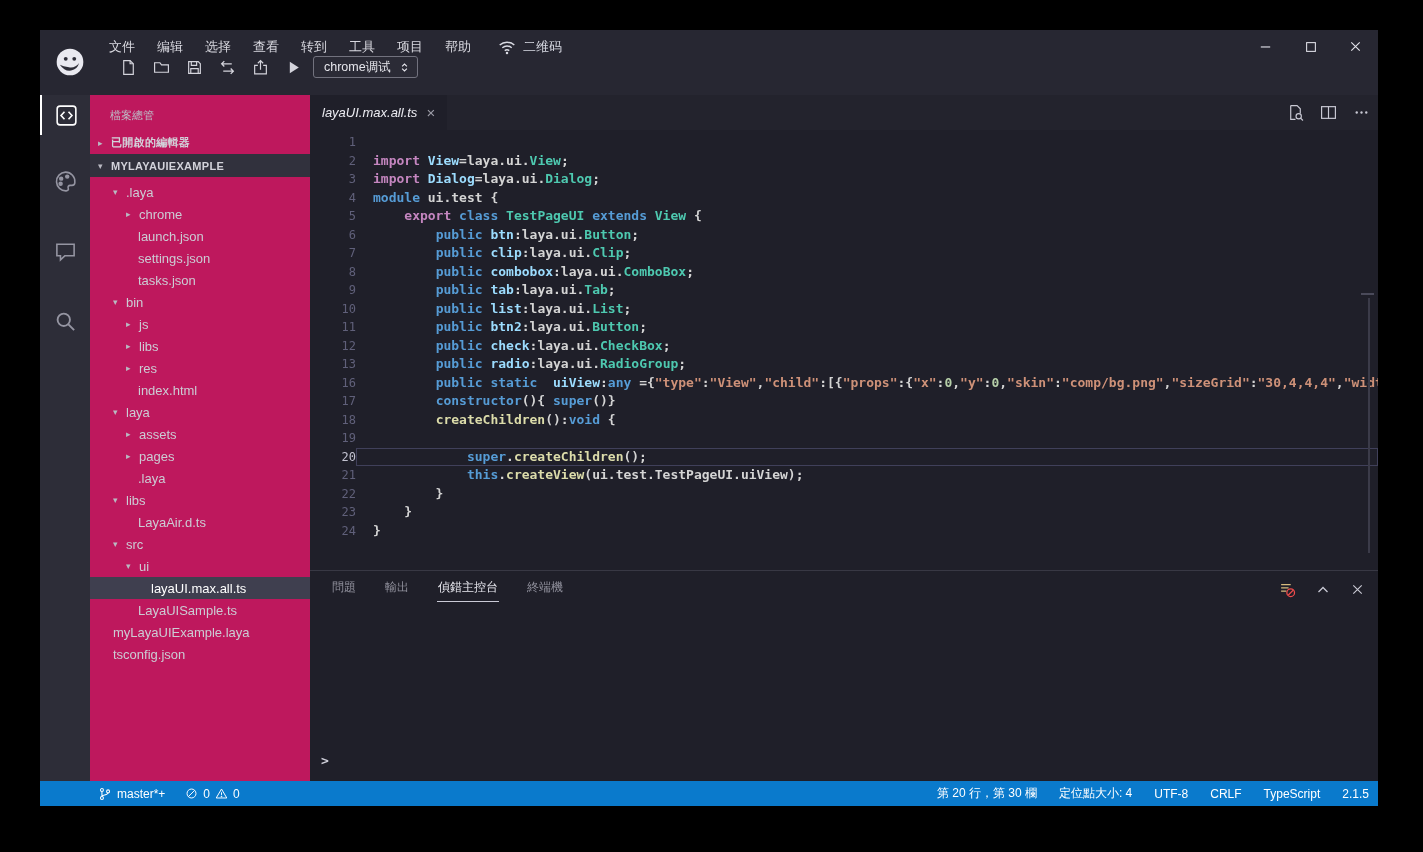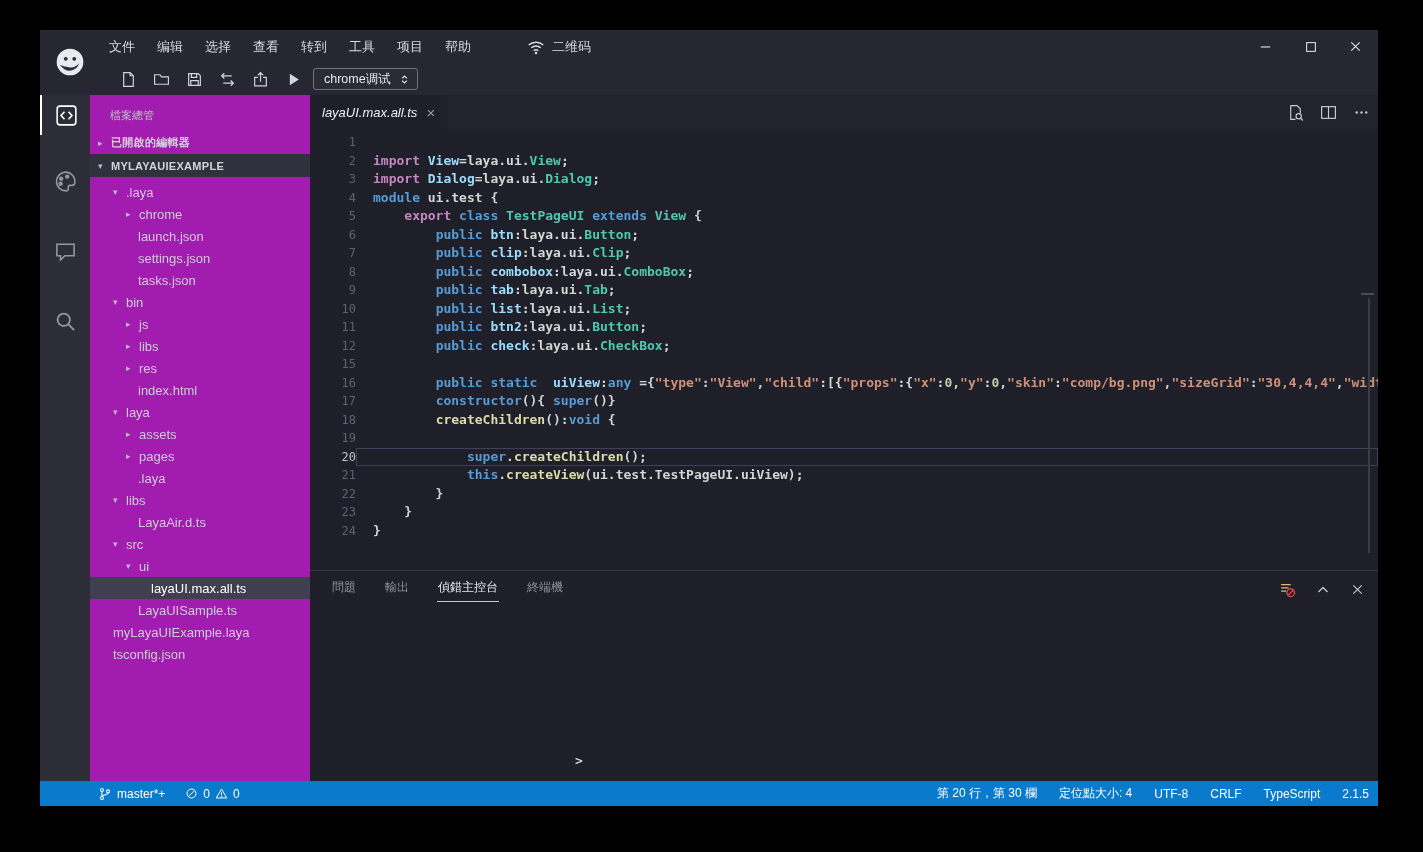--- a/index.html
+++ b/index.html
@@ -7,43 +7,43 @@
   body { font-family:"Liberation Sans","DejaVu Sans",sans-serif; }
   .canvas { position:relative; width:1423px; height:852px; background:#000; overflow:hidden; }
 
   .window { position:absolute; left:40px; top:30px; width:1338px; height:776px;
             display:flex; flex-direction:column; background:#1f1f29; }
 
   
   .header { position:relative; height:65px; background:#272732; flex:none; }
   .logo-wrap { position:absolute; left:9px; top:10px; width:42px; height:44px;
                display:flex; align-items:center; justify-content:center; }
-  .menu-row { position:absolute; left:58px; top:0; height:33px; display:flex; align-items:center;gap:29px; }
+  .menu-row { position:absolute; left:58px; top:0; height:33px; display:flex; align-items:center; }
   .menu-bar { display:flex; align-items:center; }
   .menu-item { padding:0 11px; font-size:13px; color:#d9d9e0; cursor:default; white-space:nowrap; }
   .qr-group { display:flex; align-items:center; gap:7px; margin-left:16px; color:#d9dbe4; }
   .qr-label { font-size:13px; }
   .win-controls { position:absolute; right:0; top:0; height:33px; display:flex; }
   .win-btn { width:45px; height:33px; display:flex; align-items:center; justify-content:center; color:#e3e3ea; }
-  .toolbar { position:absolute; left:78px; top:33px; height:32px; display:flex; align-items:center; }
+  .toolbar { position:absolute; left:78px; top:21px; height:32px; display:flex; align-items:center; }
   .toolbar-icons { display:flex; align-items:center; gap:13px; }
   .tool-btn { width:20px; height:20px; display:flex; align-items:center; justify-content:center; color:#d4d4dc; }
   .debug-select { margin-left:10px; height:22px; border:1px solid #72727e; border-radius:3px;
                   display:flex; align-items:center; gap:8px; padding:0 7px 0 10px;
                   color:#e6e6ec; font-size:12.5px; background:#2b2b36; }
 
   
   .body-row { flex:1; display:flex; min-height:0; }
 
   .activity-bar { width:50px; background:#2d2d38; position:relative; flex:none; }
   .ab-item { position:absolute; left:0; width:50px; height:40px; display:flex;
              align-items:center; justify-content:center; color:#9595a2; }
   .ab-item.active { color:#ffffff; border-left:2px solid #fff; }
 
-  .sidebar { width:220px; flex:none; background:#a21caf; overflow:hidden; }
+  .sidebar { width:220px; flex:none; background:#be185d; overflow:hidden; }
   .sidebar-title { padding:13px 0 8px 20px; font-size:11px; color:#bcbcc6; }
   .section-row { height:23px; display:flex; align-items:center; padding-left:8px;
                  font-size:11px; font-weight:bold; color:#d2d2da; letter-spacing:.3px; }
   .section-row.project { background:#31313d; }
   .twisty { display:inline-block; width:13px; flex:none; font-size:9px; color:#b9b9c2; }
   .tree { padding-top:4px; }
   .tree-row { height:22px; display:flex; align-items:center; font-size:13px; color:#ccccd4; cursor:default; }
   .tree-row.selected { background:#3f3f4f; color:#ffffff; }
   .tree-label { white-space:nowrap; }
 
@@ -67,21 +67,21 @@
   .line-body { flex:1; padding-left:17px; white-space:pre; line-height:18.5px; min-width:0; overflow:hidden; }
   .code-line.current .line-body { outline:1px solid #40405a; outline-offset:-1px; }
   .code-line.current .line-num { color:#c2c2d0; }
   .tk-ctrl { color:#c586c0; } .tk-kw { color:#569cd6; } .tk-var { color:#9cdcfe; }
   .tk-type { color:#4ec9b0; } .tk-fn { color:#dcdcaa; } .tk-str { color:#ce9178; }
   .tk-num { color:#b5cea8; } .tk-plain { color:#d4d4d4; }
   .scroll-track { position:absolute; right:8px; top:168px; width:2px; height:255px; background:#3b3b49; }
   .scroll-tick { position:absolute; right:4px; top:163px; width:13px; height:2px; background:#4a4a5a; }
 
   
-  .panel-region { height:211px; border-top:1px solid #383844; display:flex; flex-direction:row;
+  .panel-region { height:211px; border-top:1px solid #383844; display:flex; flex-direction:column;
                   background:#1f1f29; position:relative; flex:none;justify-content:center; }
   .panel-tabs { height:38px; display:flex; align-items:center; gap:27px; padding-left:21px; flex:none; }
   .panel-tab { position:relative; font-size:12px; color:#8f8f9b; padding:3px 1px 8px; cursor:default; }
   .panel-tab.active { color:#e9e9f0; }
   .panel-tab.active::after { content:''; position:absolute; left:0; right:0; bottom:2px; height:1px; background:#cacad6; }
   .panel-actions { position:absolute; right:11px; top:9px; display:flex; gap:16px; align-items:center; color:#c9c9d4; }
   .panel-body { flex:1; position:relative; }
   .console-prompt { position:absolute; left:11px; bottom:13px; font-family:"DejaVu Sans Mono",monospace;
                     font-size:13px; font-weight:bold; color:#d0d0da; }
 
@@ -424,22 +424,22 @@
                 </div>
                 <div class="code-line">
                   <span class="line-num">11</span>
                   <span class="line-body"><span class="tk-plain">        </span><span class="tk-kw">public </span><span class="tk-var">btn2</span><span class="tk-plain">:laya.ui.</span><span class="tk-type">Button</span><span class="tk-plain">;</span></span>
                 </div>
                 <div class="code-line">
                   <span class="line-num">12</span>
                   <span class="line-body"><span class="tk-plain">        </span><span class="tk-kw">public </span><span class="tk-var">check</span><span class="tk-plain">:laya.ui.</span><span class="tk-type">CheckBox</span><span class="tk-plain">;</span></span>
                 </div>
                 <div class="code-line">
-                  <span class="line-num">15</span>
-                  <span class="line-body"></span>
+                  <span class="line-num">13</span>
+                  <span class="line-body"><span class="tk-plain">        </span><span class="tk-kw">public </span><span class="tk-var">radio</span><span class="tk-plain">:laya.ui.</span><span class="tk-type">RadioGroup</span><span class="tk-plain">;</span></span>
                 </div>
                 <div class="code-line">
                   <span class="line-num">16</span>
                   <span class="line-body"><span class="tk-plain">        </span><span class="tk-kw">public static  </span><span class="tk-var">uiView</span><span class="tk-plain">:</span><span class="tk-kw">any</span><span class="tk-plain"> ={</span><span class="tk-str">"type"</span><span class="tk-plain">:</span><span class="tk-str">"View"</span><span class="tk-plain">,</span><span class="tk-str">"child"</span><span class="tk-plain">:[{</span><span class="tk-str">"props"</span><span class="tk-plain">:{</span><span class="tk-str">"x"</span><span class="tk-plain">:</span><span class="tk-num">0</span><span class="tk-plain">,</span><span class="tk-str">"y"</span><span class="tk-plain">:</span><span class="tk-num">0</span><span class="tk-plain">,</span><span class="tk-str">"skin"</span><span class="tk-plain">:</span><span class="tk-str">"comp/bg.png"</span><span class="tk-plain">,</span><span class="tk-str">"sizeGrid"</span><span class="tk-plain">:</span><span class="tk-str">"30,4,4,4"</span><span class="tk-plain">,</span><span class="tk-str">"width"</span></span>
                 </div>
                 <div class="code-line">
                   <span class="line-num">17</span>
                   <span class="line-body"><span class="tk-plain">        </span><span class="tk-kw">constructor</span><span class="tk-plain">(){ </span><span class="tk-kw">super</span><span class="tk-plain">()}</span></span>
                 </div>
                 <div class="code-line">

